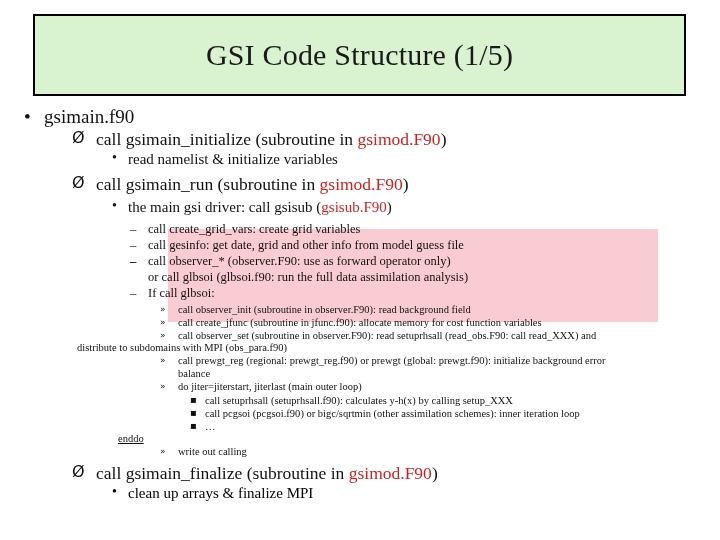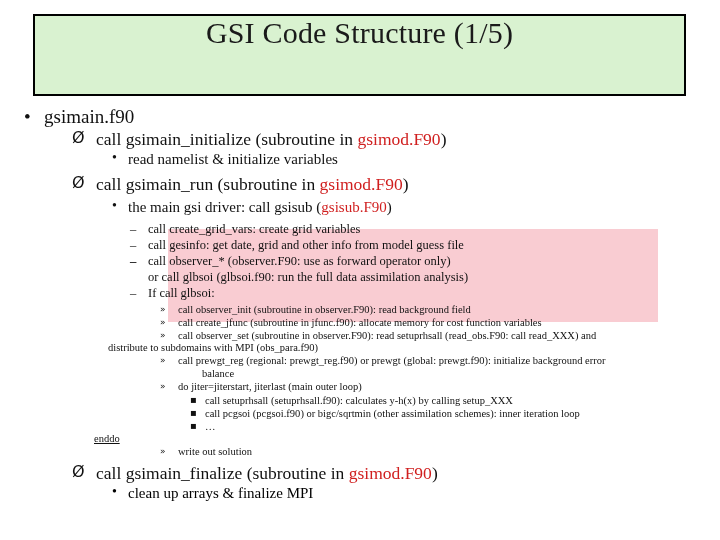--- a/index.html
+++ b/index.html
@@ -19,20 +19,21 @@
   .title-box {
     position: absolute;
     left: 33px;
     top: 14px;
     width: 653px;
     height: 82px;
     background: #d9f2d0;
     border: 2px solid #000000;
     box-sizing: border-box;
     display: flex;
+    align-items: center;
     justify-content: center;
   }
   .title-text {
     font-family: "Liberation Serif", serif;
     font-size: 30px;
     color: #1a1a1a;
     letter-spacing: 0.2px;
     white-space: nowrap;
   }
 
@@ -237,53 +238,53 @@
     <span>call observer_init (subroutine in </span><span class="italic">observer.F90</span><span>): read background field</span>
   </div>
   <div class="lvl5">
     <span class="bullet">»</span>
     <span>call create_jfunc (subroutine in </span><span class="italic">jfunc.f90</span><span>): allocate memory for cost function variables</span>
   </div>
   <div class="lvl5">
     <span class="bullet">»</span>
     <span>call observer_set (subroutine in </span><span class="italic">observer.F90</span><span>): read setuprhsall (</span><span class="italic">read_obs.F90: call read_XXX</span><span>) and</span>
   </div>
-  <div class="lvl5 nob" style="padding-left:108px;">
+  <div class="lvl5 nob" style="padding-left:77px;">
     <span>distribute to subdomains with MPI (</span><span class="italic">obs_para.f90</span><span>)</span>
   </div>
   <div class="lvl5">
     <span class="bullet">»</span>
     <span>call prewgt_reg (regional: </span><span class="italic">prewgt_reg.f90</span><span>) or prewgt (global: </span><span class="italic">prewgt.f90</span><span>): initialize background error</span>
   </div>
-  <div class="lvl5 nob" style="padding-left:178px;margin-left:24px;">
+  <div class="lvl5 nob" style="padding-left:178px;">
     <span>balance</span>
   </div>
   <div class="lvl5">
     <span class="bullet">»</span>
     <span>do jiter=jiterstart, jiterlast (main outer loop)</span>
   </div>
 
   <div class="lvl6">
     <span class="bullet">▪</span>
     <span>call setuprhsall (</span><span class="italic">setuprhsall.f90</span><span>): calculates y-h(x) by calling </span><span class="italic">setup_XXX</span>
   </div>
   <div class="lvl6">
     <span class="bullet">▪</span>
     <span>call pcgsoi (</span><span class="italic">pcgsoi.f90</span><span>) or bigc/sqrtmin (other assimilation schemes): inner iteration loop</span>
   </div>
   <div class="lvl6">
     <span class="bullet">▪</span>
     <span>…</span>
   </div>
-  <div class="lvl5 nob" style="padding-left:94px;text-decoration:underline;">
+  <div class="lvl5 nob" style="padding-left:118px;text-decoration:underline;">
     <span>enddo</span>
   </div>
   <div class="lvl5">
     <span class="bullet">»</span>
-    <span>write out solution</span>
+    <span>write out calling</span>
   </div>
 
   <div class="lvl2 tail">
     <span class="bullet">Ø</span>
     <span>call gsimain_finalize (subroutine in </span><span class="red">gsimod.F90</span><span>)</span>
   </div>
   <div class="lastline">
     <span class="bullet">•</span>
     <span>clean up arrays &amp; finalize MPI</span>
   </div>

